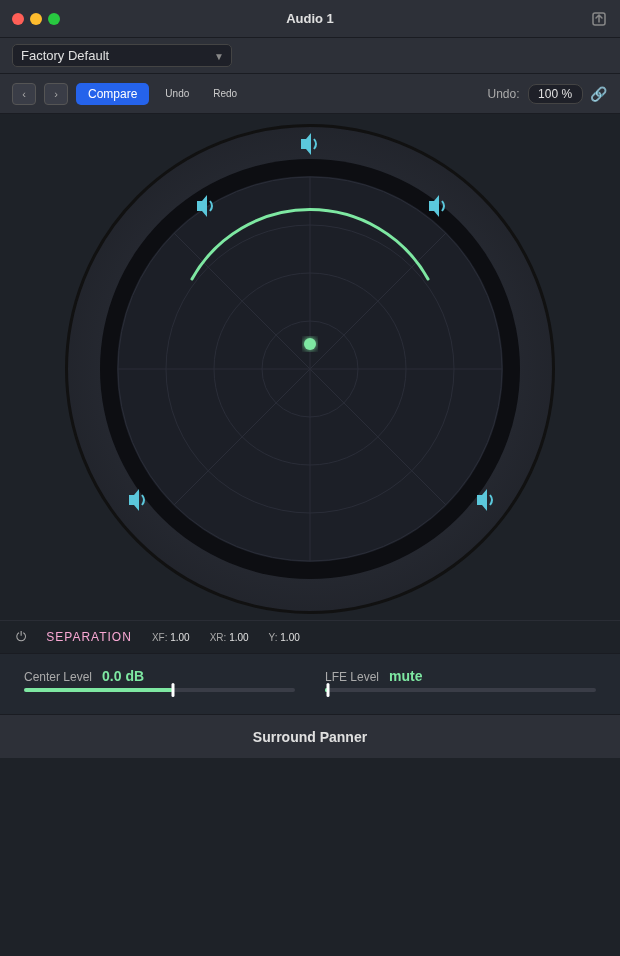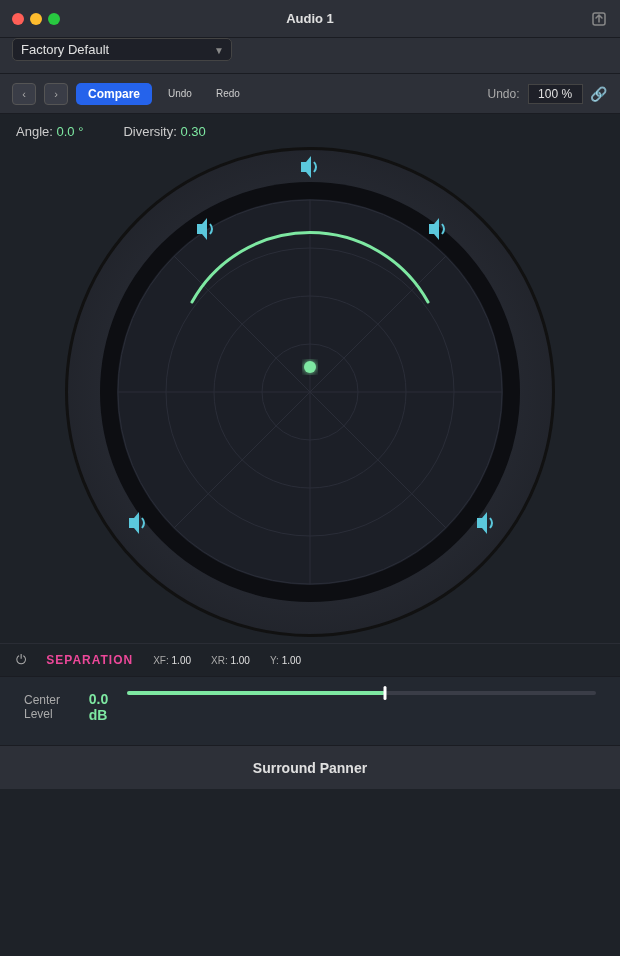--- a/index.html
+++ b/index.html
@@ -49,21 +49,21 @@
       display: flex;
       align-items: center;
       justify-content: center;
     }
 
     
     .preset-bar {
       background: #2d3038;
       height: 36px;
       display: flex;
-      align-items: flex-start;
+      align-items: center;
       padding: 0 12px;
       border-bottom: 1px solid #1a1c22;
     }
     .preset-select {
       background: #1e2028;
       border: 1px solid #444;
       border-radius: 5px;
       color: #e0e0e0;
       font-size: 13px;
       padding: 3px 24px 3px 8px;
@@ -108,41 +108,41 @@
       justify-content: center;
       font-size: 11px;
       cursor: pointer;
     }
     .compare-btn {
       background: #2563eb;
       border: none;
       border-radius: 5px;
       color: #fff;
       font-size: 12px;
-      font-weight: 700;
+      font-weight: 400;
       padding: 4px 12px;
       cursor: pointer;
     }
     .toolbar-btn {
       background: transparent;
       border: none;
       color: #ccc;
       font-size: 10px;
       cursor: pointer;
       padding: 4px 8px;
     }
     .toolbar-spacer { flex: 1; }
     .view-label {
       font-size: 12px;
       color: #aaa;
     }
     .view-value {
       background: #1e2028;
       border: 1px solid #444;
-      border-radius: 0;
+      border-radius: 8px;
       color: #e0e0e0;
       font-size: 12px;
       padding: 2px 6px;
       min-width: 55px;
       text-align: center;
     }
     .link-icon {
       color: #aaa;
       font-size: 14px;
       cursor: pointer;
@@ -206,23 +206,23 @@
       align-items: center;
       gap: 20px;
       border-top: 1px solid #2a2d35;
     }
     .sep-power {
       color: #aaa;
       font-size: 13px;
     }
     .sep-label {
       font-size: 12px;
-      font-weight: 700;
+      font-weight: 400;
       letter-spacing: 1px;
-      color: #ec4899;
+      color: #f9a8d4;
     }
     .sep-param {
       font-size: 10px;
       color: #aaa;
     }
     .sep-val {
       color: #e0e0e0;
     }
 
     
@@ -233,21 +233,21 @@
     }
     .level-row {
       display: flex;
       align-items: center;
       gap: 30px;
       margin-bottom: 12px;
     }
     .level-group {
       flex: 1;
       display: flex;
-      flex-direction: row;
+      flex-direction: column;
       gap: 4px;
     }
     .level-header {
       display: flex;
       align-items: baseline;
       gap: 10px;
     }
     .level-name {
       font-size: 12px;
       color: #aaa;
@@ -344,30 +344,20 @@
   <button class="compare-btn">Compare</button>
   <button class="toolbar-btn">Undo</button>
   <button class="toolbar-btn">Redo</button>
   <div class="toolbar-spacer"></div>
   <span class="view-label">Undo:</span>
   <div class="view-value">100 %</div>
   <span class="link-icon">🔗</span>
 </div>
 
 <div class="panner-area">
-  <div class="params-row">
-    <div class="param-item">
-      <span>Angle:</span>
-      <span class="param-value">0.0 °</span>
-    </div>
-    <div class="param-item">
-      <span>Diversity:</span>
-      <span class="param-value">0.30</span>
-    </div>
-  </div>
 
   <div class="panner-viz">
 
     <div class="panner-outer-ring"></div>
 
     <svg class="grid-svg" viewBox="0 0 490 490" xmlns="http://www.w3.org/2000/svg">
 
       <circle cx="245" cy="245" r="210" fill="#0d0e12"></circle>
 
       <circle cx="245" cy="245" r="193" fill="#1c1f27"></circle>
@@ -457,18 +447,28 @@
       <div class="level-header">
         <span class="level-name">Center Level</span>
         <span class="level-value">0.0 dB</span>
       </div>
       <div class="slider-track">
         <div class="slider-fill-green" style="width: 55%;"></div>
         <div class="slider-thumb" style="left: 55%;"></div>
       </div>
     </div>
 
+    <div class="level-group">
+      <div class="level-header">
+        <span class="level-name">LFE Level</span>
+        <span class="level-value-mute">mute</span>
+      </div>
+      <div class="slider-track">
+        <div class="slider-fill-green" style="width: 1%;"></div>
+        <div class="slider-thumb" style="left: 1%;"></div>
+      </div>
+    </div>
   </div>
 </div>
 
 <div class="footer">
   <span class="footer-title">Surround Panner</span>
 </div>
 
 </body></html>

